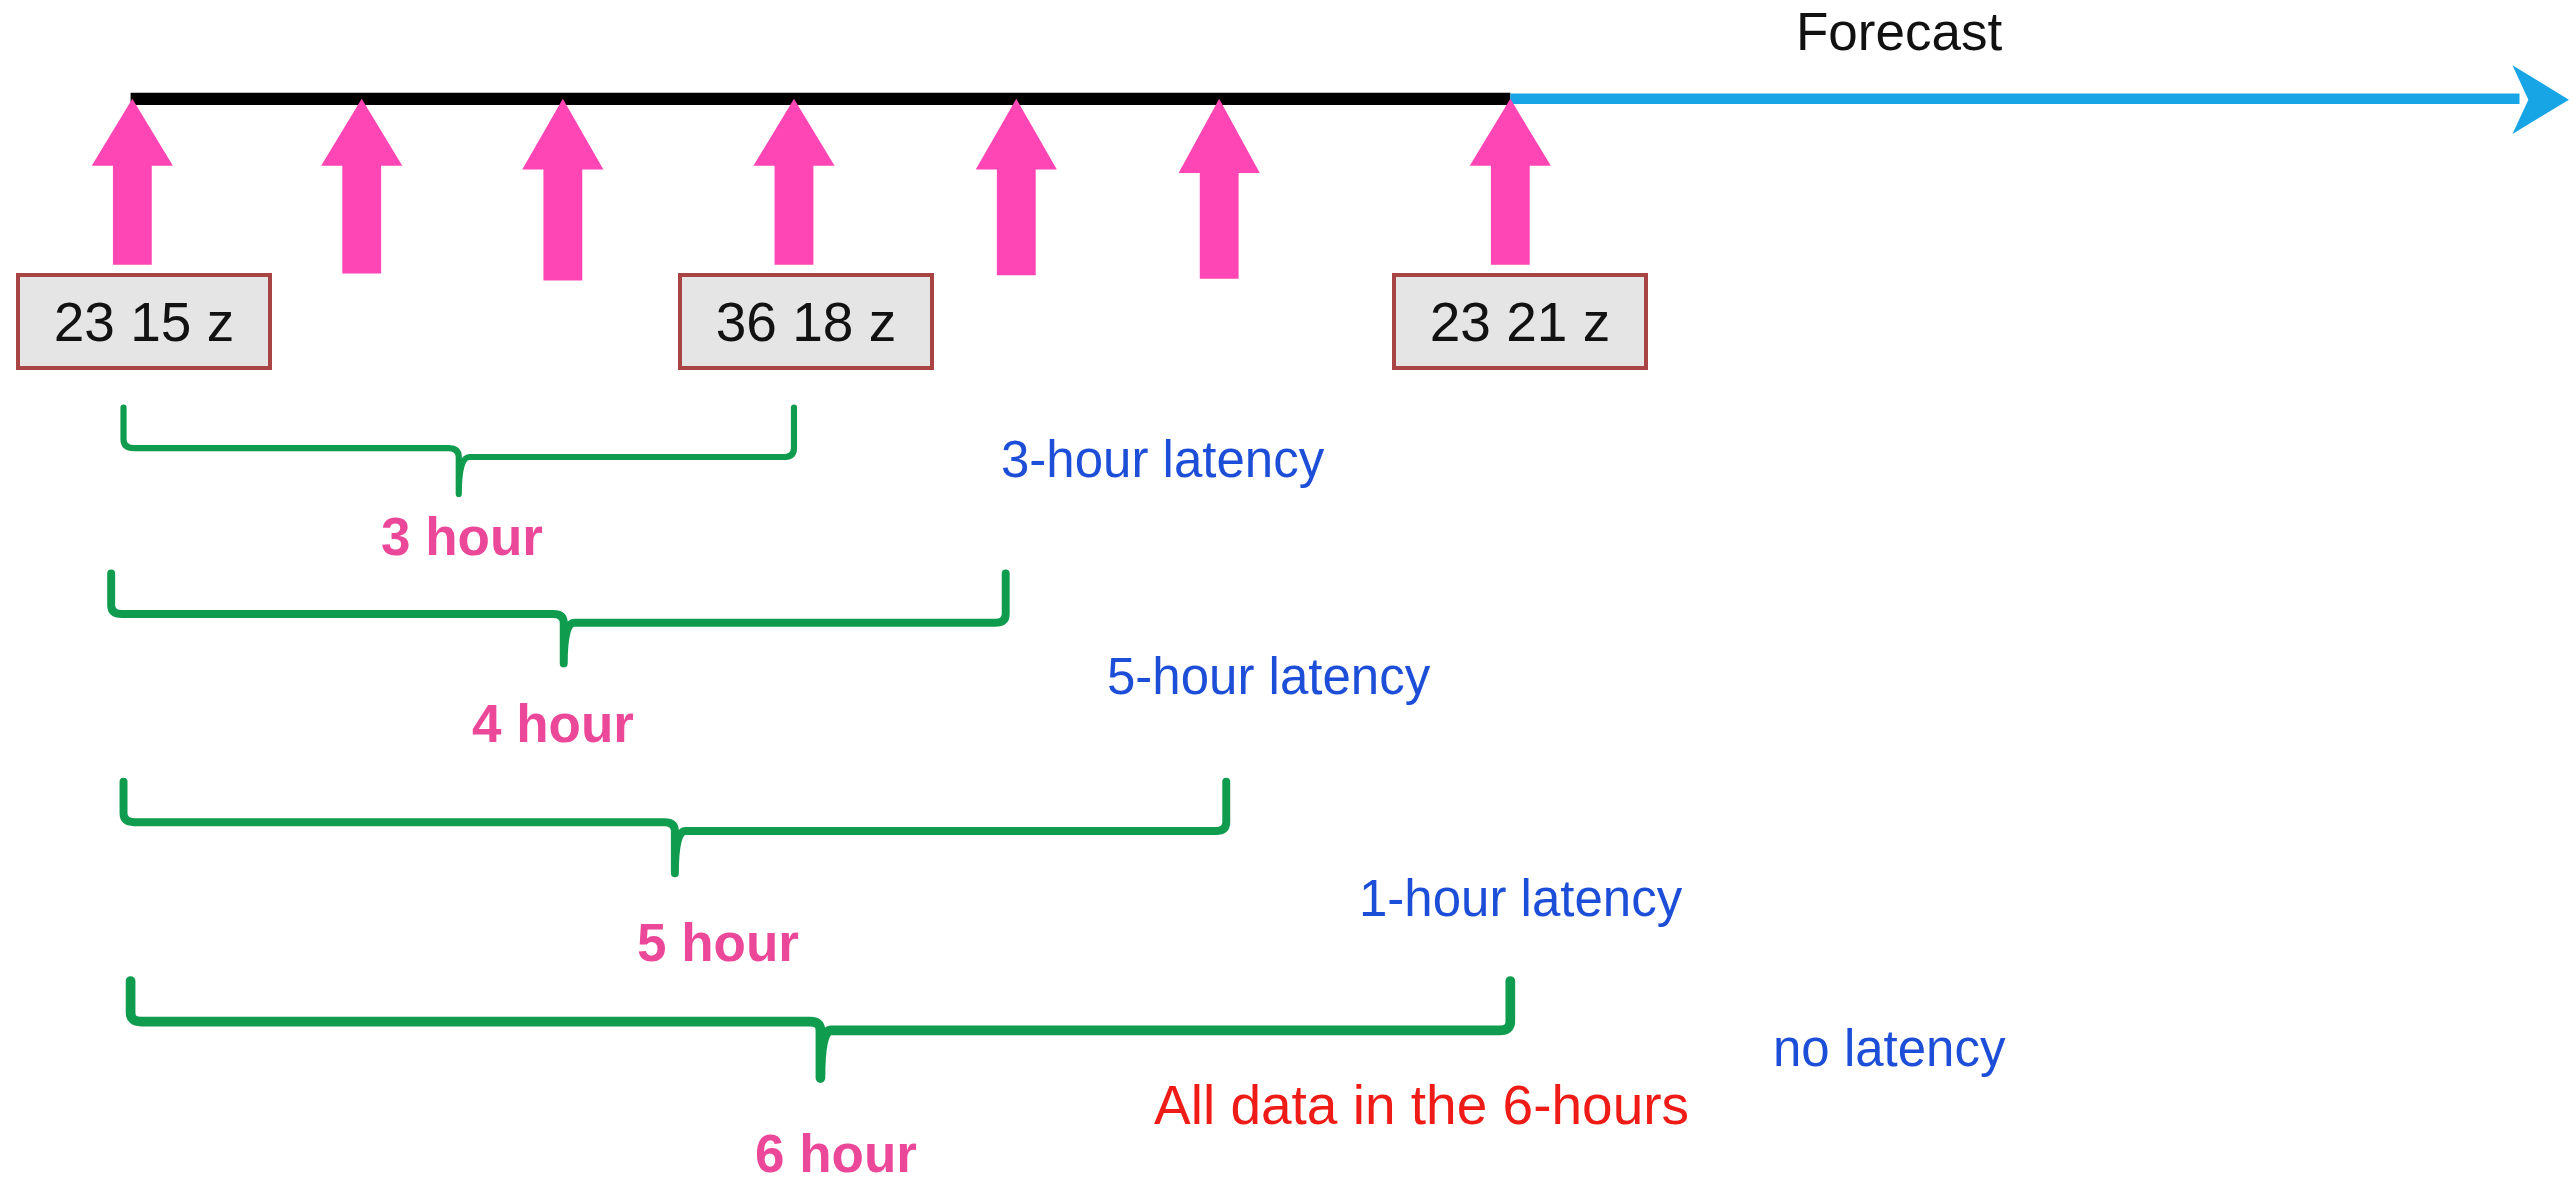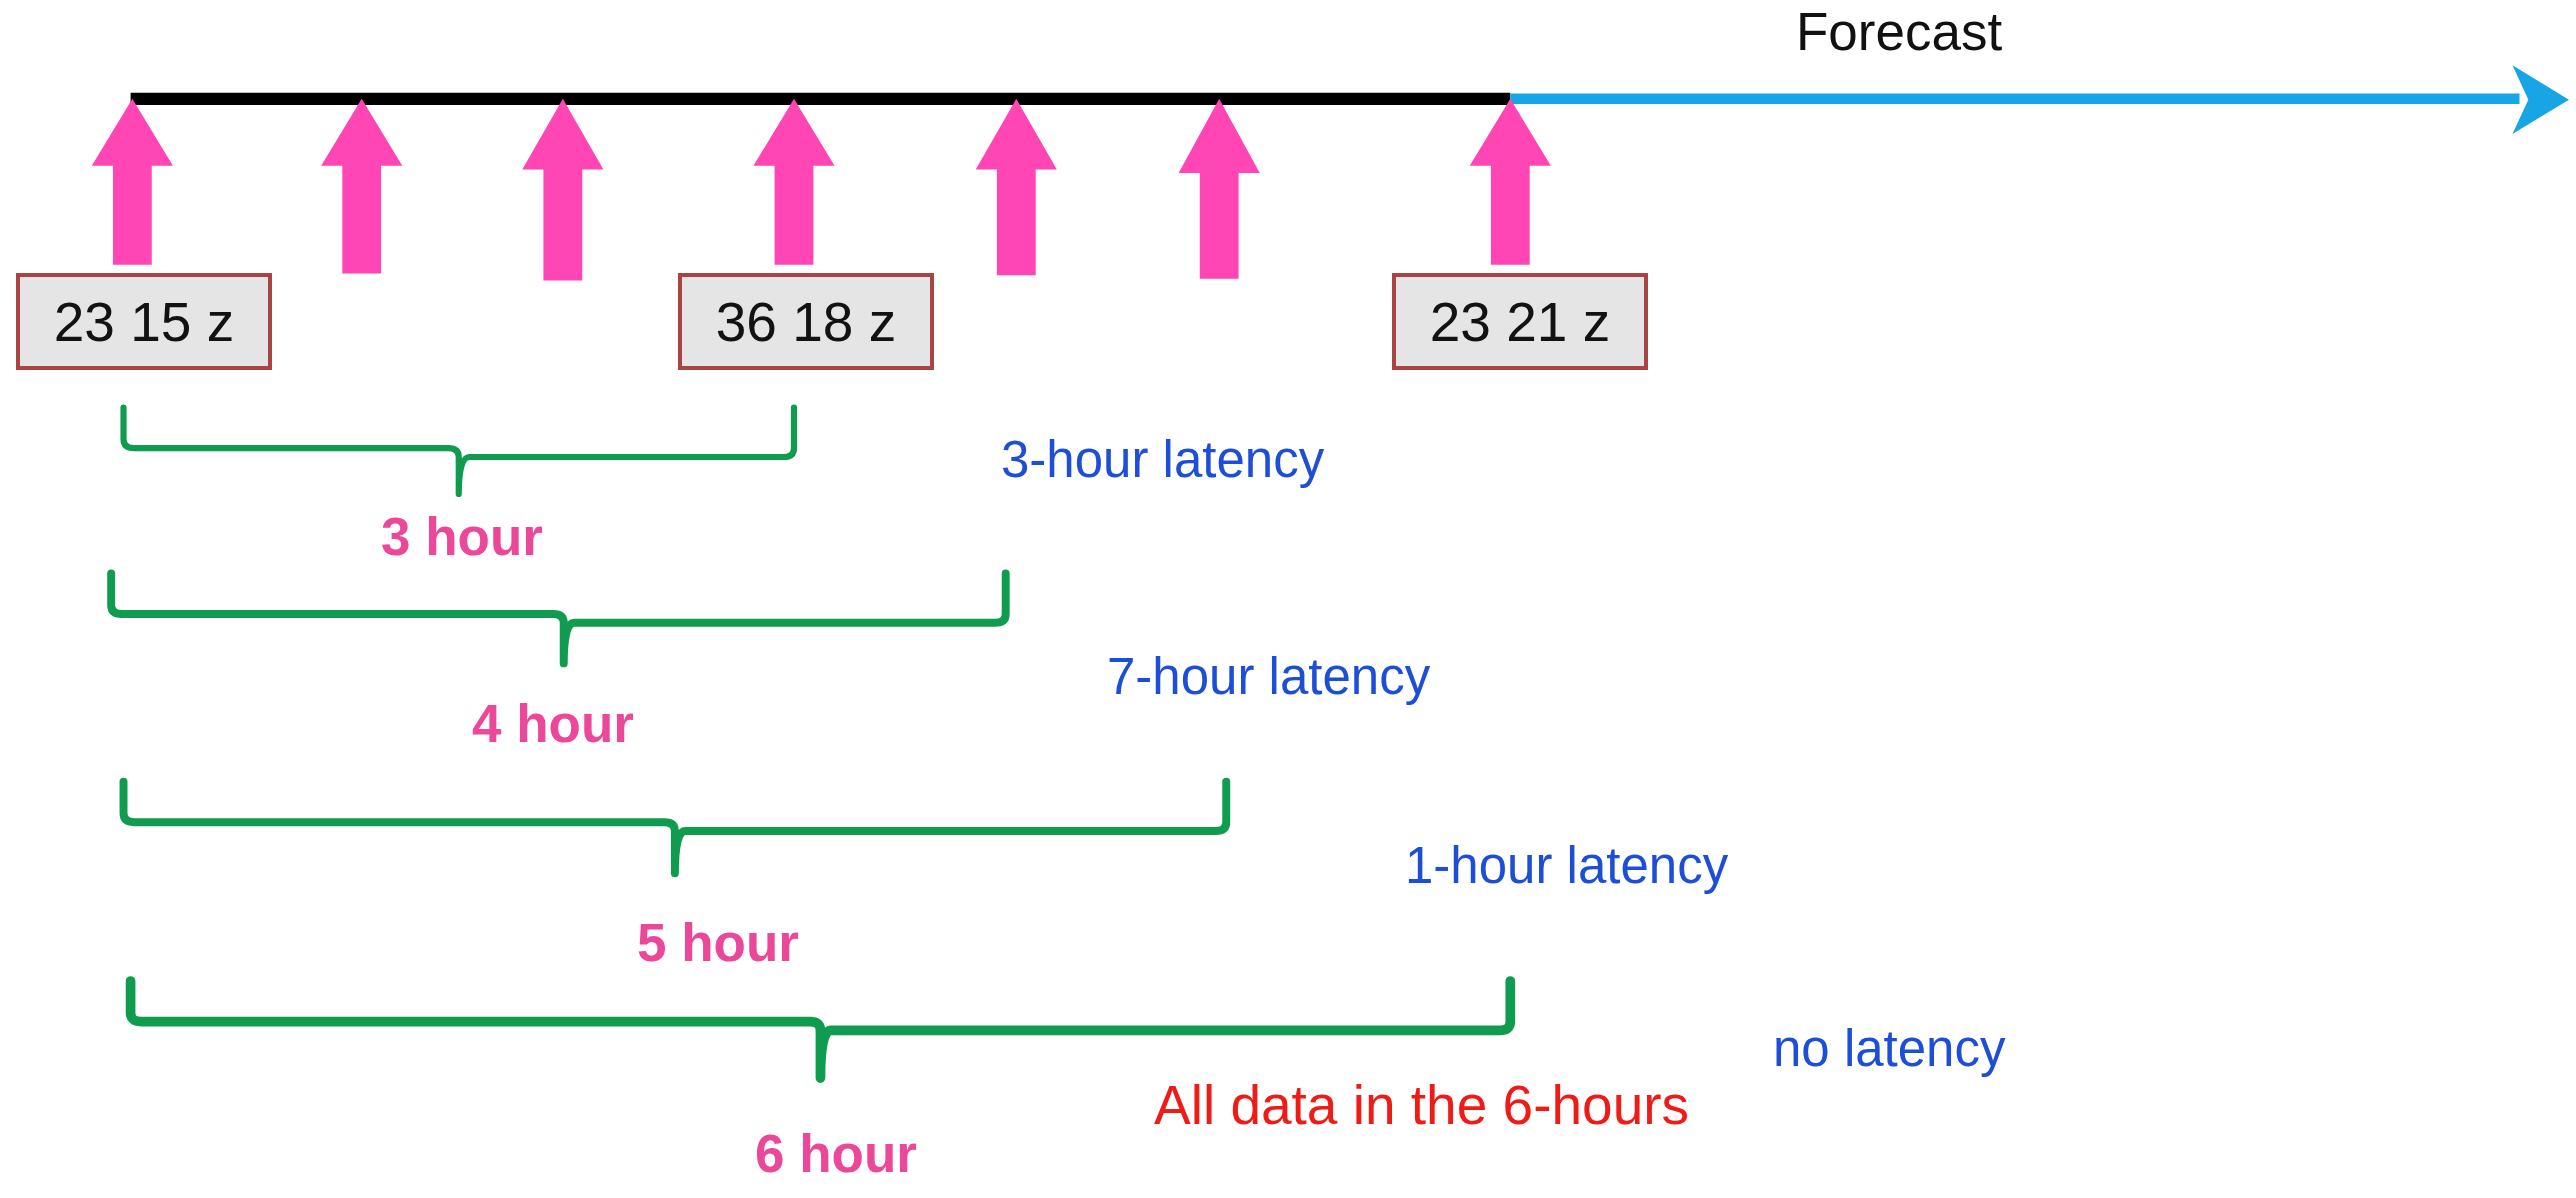--- a/index.html
+++ b/index.html
@@ -140,22 +140,22 @@
   <div class="lbl hour-label" style="left:381px; top:510px;">3 hour</div>
 
   <div class="lbl hour-label" style="left:472px; top:697px;text-align:center;">4 hour</div>
 
   <div class="lbl hour-label" style="left:637px; top:916px;">5 hour</div>
 
   <div class="lbl hour-label" style="left:755px; top:1127px;">6 hour</div>
 
   <div class="lbl latency-label" style="left:1001px; top:434px;">3-hour latency</div>
 
-  <div class="lbl latency-label" style="left:1107px; top:651px;">7-hour latency</div>
+  <div class="lbl latency-label" style="left:1107px; top:651px;">5-hour latency</div>
 
-  <div class="lbl latency-label" style="left:1359px; top:840px;margin-left:46px;">1-hour latency</div>
+  <div class="lbl latency-label" style="left:1359px; top:873px;">1-hour latency</div>
 
   <div class="lbl latency-label" style="left:1773px; top:1023px;">no latency</div>
 
   <div class="lbl alldata-label" style="left:1154px; top:1078px;">All data in the 6-hours</div>
 
 </div>
 
 
 </body></html>

